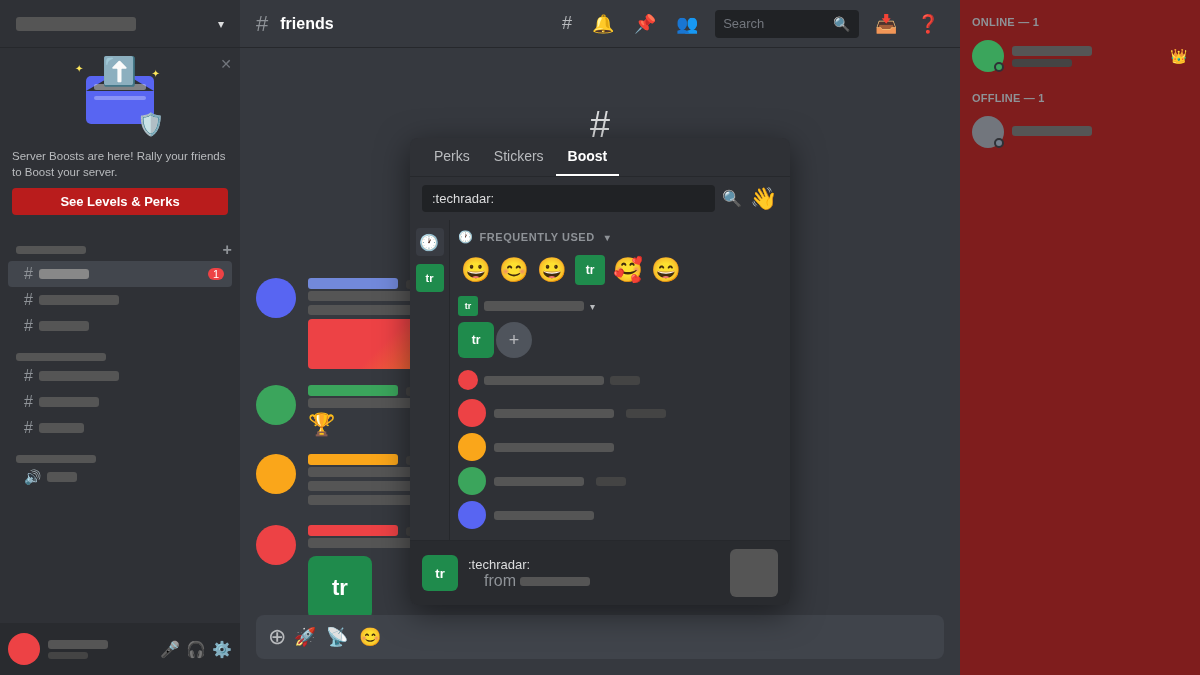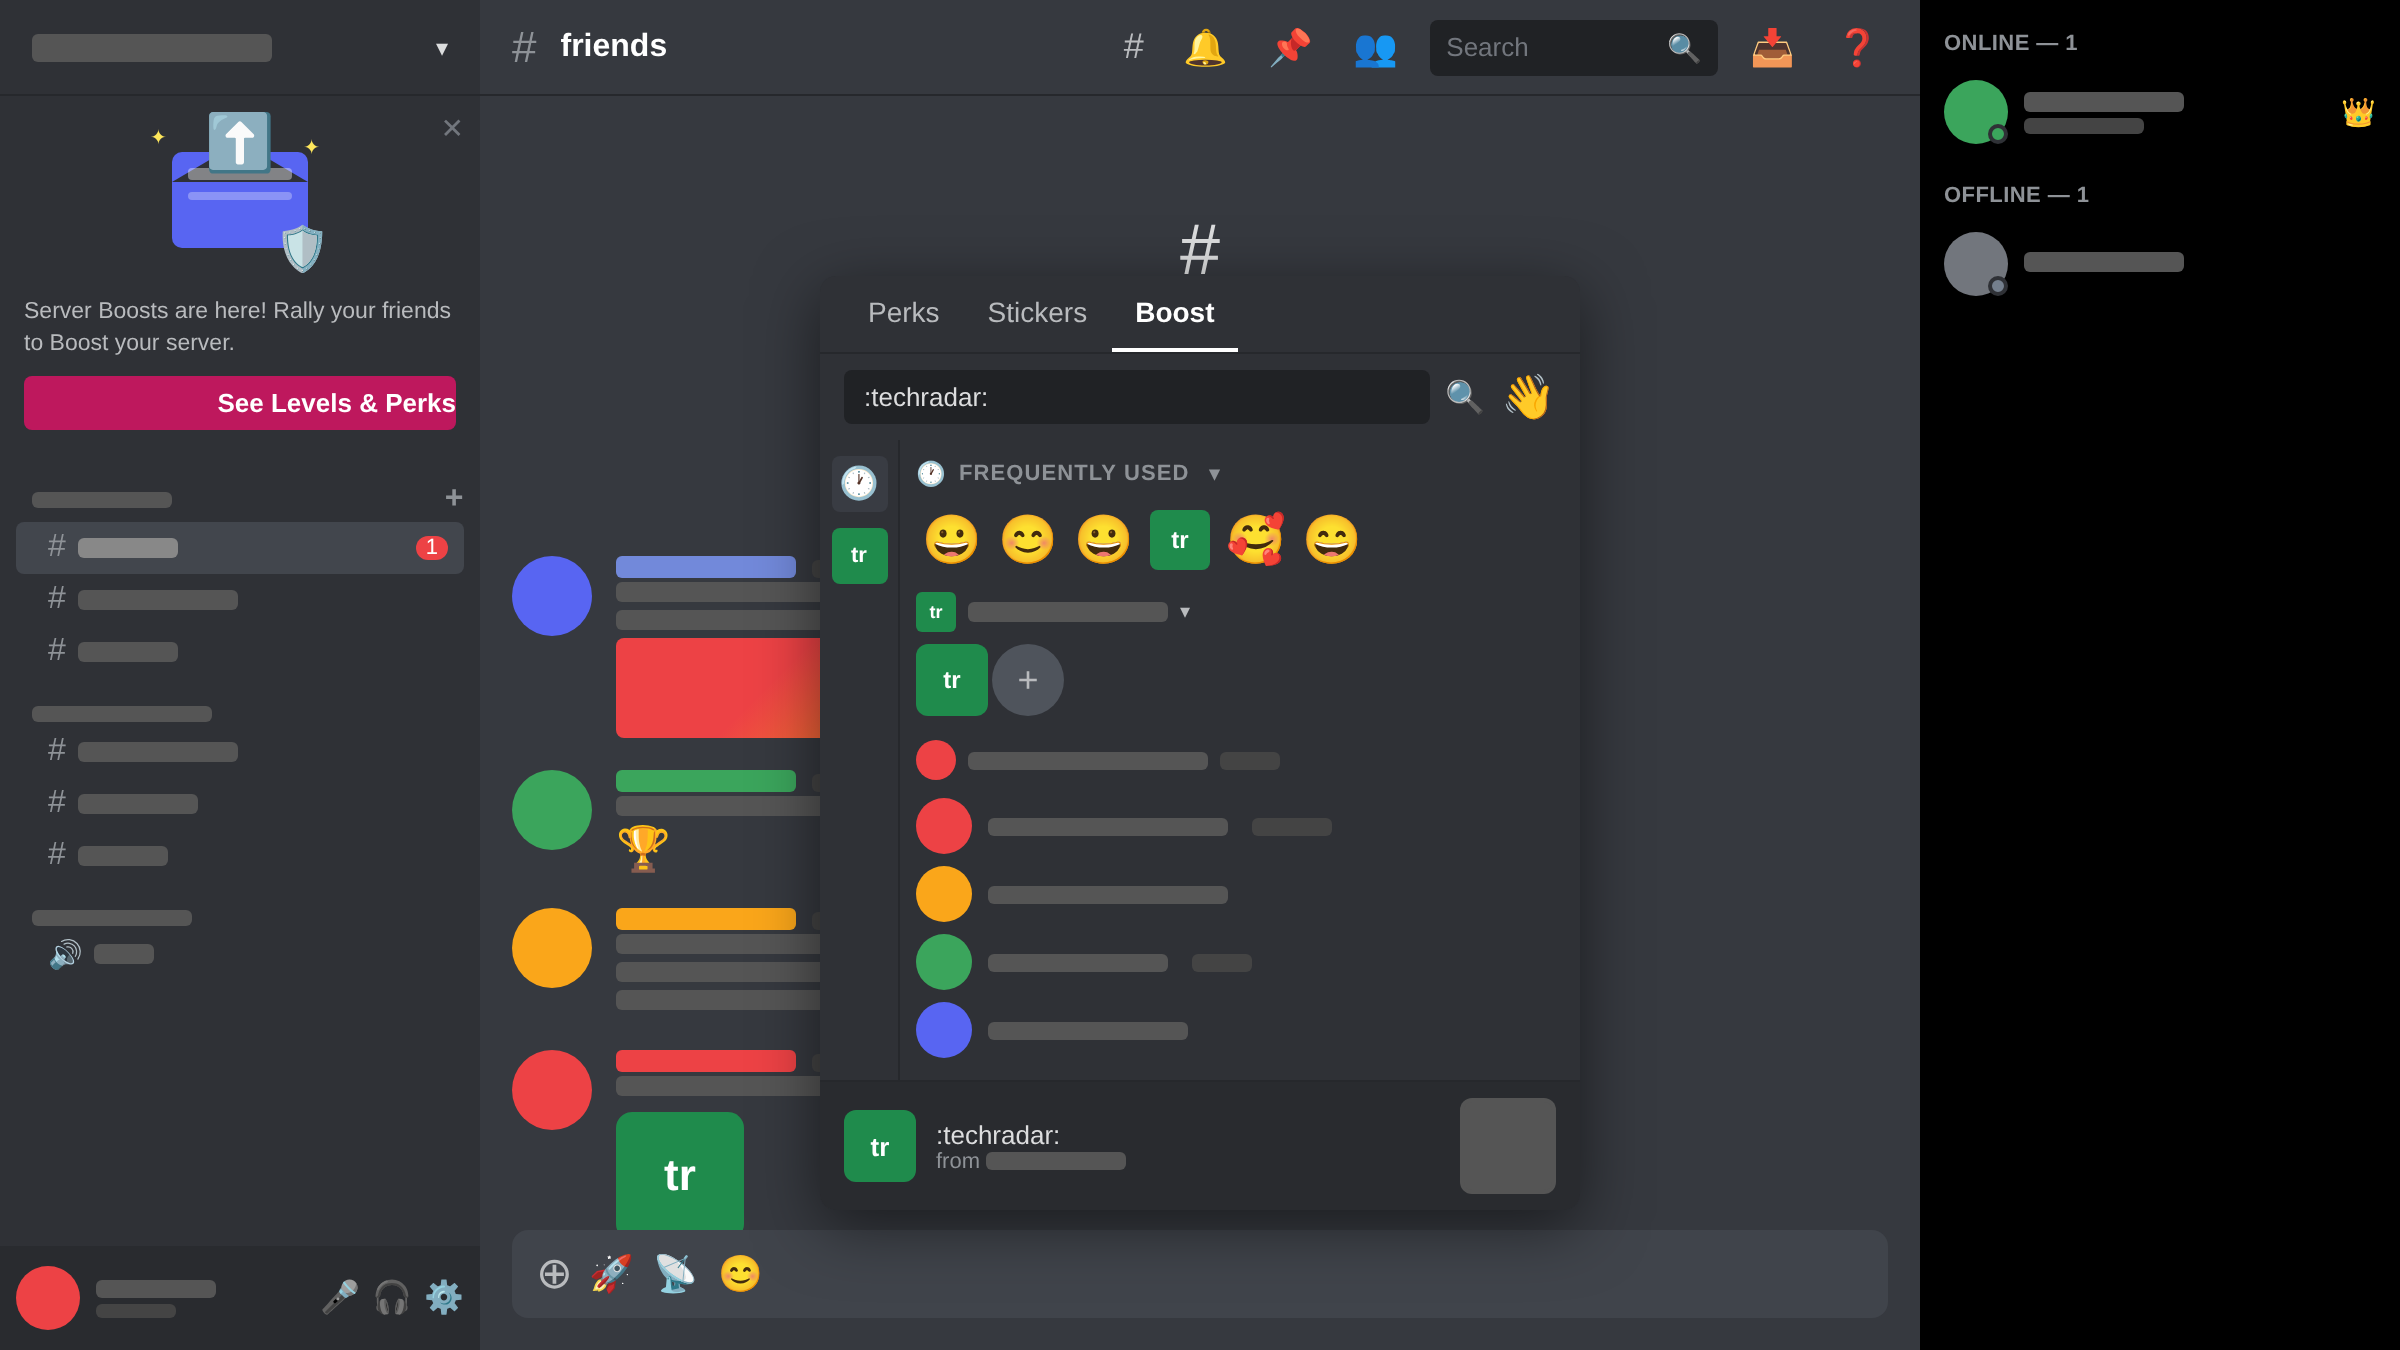--- a/index.html
+++ b/index.html
@@ -82,28 +82,27 @@
     }
     .boost-text {
       font-size: 11.5px;
       color: #b9bbbe;
       line-height: 1.4;
       margin-bottom: 8px;
     }
     .boost-btn {
       width: 100%;
       padding: 6px 0;
-      background: #be185d;
+      background: #b91c1c;
       border: none;
       border-radius: 4px;
       color: #fff;
       font-size: 13px;
       font-weight: 600;
       cursor: pointer;
-      text-align: right;
     }
 
     
     .channel-list {
       flex: 1;
       overflow-y: auto;
       padding: 8px 0;
     }
     .channel-category {
       padding: 6px 8px 2px 16px;
@@ -379,21 +378,21 @@
     }
     .input-icon {
       color: #b9bbbe;
       font-size: 18px;
       cursor: pointer;
     }
 
     
     .right-sidebar {
       width: 240px;
-      background: #000000;
+      background: #7f1d1d;
       padding: 16px 12px;
       overflow-y: auto;
       flex-shrink: 0;
     }
     .member-section-header {
       font-size: 11px;
       font-weight: 700;
       color: #8e9297;
       text-transform: uppercase;
       letter-spacing: 0.02em;
@@ -685,22 +684,23 @@
       font-size: 13px;
       font-weight: 700;
       flex-shrink: 0;
     }
     .preview-info { flex: 1; }
     .preview-name {
       font-size: 13px;
       color: #dcddde;
     }
     .preview-from {
-      font-size: 11px;
+      font-size: 16px;
       color: #8e9297;
+      margin-left: 16px;
     }
     .preview-from-server-blur {
       display: inline-block;
       height: 9px;
       background: #555;
       border-radius: 3px;
       width: 70px;
       vertical-align: middle;
     }
     .preview-big-emoji {

